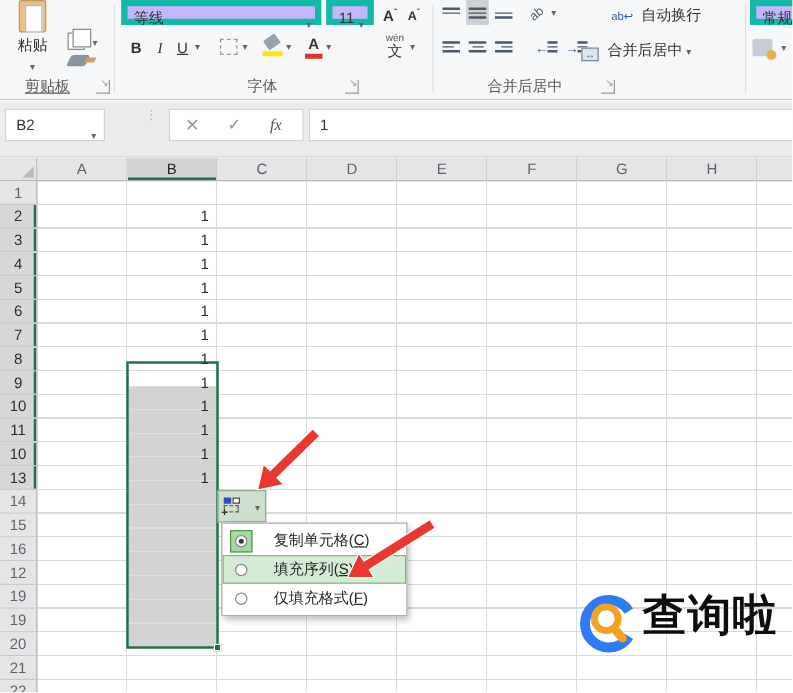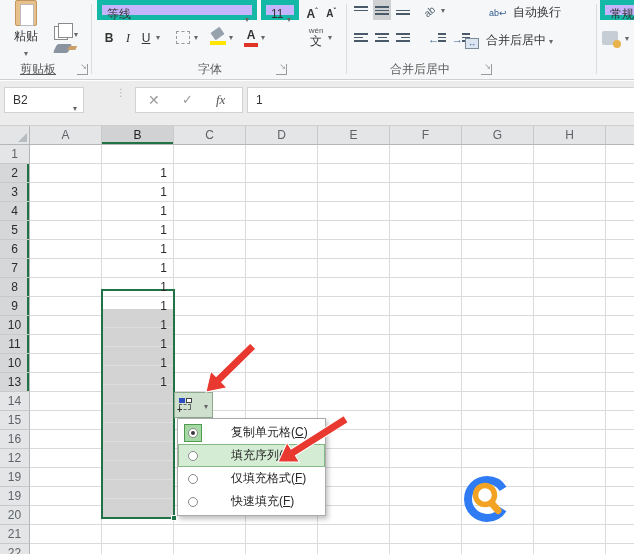--- a/index.html
+++ b/index.html
@@ -103,21 +103,21 @@
 
   
   .menu { position:absolute; left:177px; top:418px; width:149px; background:#fff; border:1px solid #ababab; box-shadow:2px 3px 5px rgba(0,0,0,.25); padding:2px 0; }
   .mitem { position:relative; height:23px; display:flex; align-items:center; cursor:pointer; border:1px solid transparent; }
   .mitem.hl { background:#d4ecd4; border-color:#84b884; }
   .iconslot { width:28px; display:flex; justify-content:center; }
   .iconbox { width:18px; height:18px; display:flex; align-items:center; justify-content:center; }
   .iconbox.on { background:#a6d8a6; border:1px solid #4e9b4e; }
   .radio { width:10px; height:10px; border:1px solid #8a8a8a; border-radius:50%; background:#fff; position:relative; }
   .radio.on::after { content:""; position:absolute; left:2px; top:2px; width:4px; height:4px; border-radius:50%; background:#3a3a3a; }
-  .mlabel { margin-left:24px; color:#262626; }
+  .mlabel { margin-left:12px; color:#262626; }
   .mlabel u { text-decoration:underline; }
 
   
   .overlay { position:absolute; left:0; top:0; width:634px; height:554px; pointer-events:none; }
   .wm-title { position:absolute; left:514px; top:469px; font-family:"Liberation Serif","DejaVu Serif",serif; font-weight:bold; font-size:35px; color:#0d0d0d; letter-spacing:1px; white-space:nowrap; }
   .wm-url { position:absolute; left:517px; top:509px; font-weight:bold; font-size:17px; color:#111; }
 </style>
 </head>
 <body>
 
@@ -338,38 +338,31 @@
         <span class="mlabel">填充序列(<u>S</u>)</span>
       </div>
       <div class="mitem">
         <div class="iconslot">
           <div class="iconbox">
             <div class="radio"></div>
           </div>
         </div>
         <span class="mlabel">仅填充格式(<u>F</u>)</span>
       </div>
-      <div class="mitem">
-        <div class="iconslot">
-          <div class="iconbox">
-            <div class="radio"></div>
-          </div>
-        </div>
-        <span class="mlabel">快速填充(<u>F</u>)</span>
-      </div>
     </div>
 
   <svg class="overlay" viewBox="0 0 634 554">
     <g transform="translate(253,346) rotate(135.6)">
       <path class="arrow" d="M0,-4 L47.8,-4 L47.8,-11.5 L65.8,0 L47.8,11.5 L47.8,4 L0,4 Z" stroke="#ffffff" stroke-width="1" fill="#e8382f"></path>
     </g>
     <g transform="translate(346,419) rotate(147.7)">
       <path class="arrow" d="M0,-4 L62.4,-4 L62.4,-11.5 L80.4,0 L62.4,11.5 L62.4,4 L0,4 Z" stroke="#ffffff" stroke-width="1" fill="#e8382f"></path>
     </g>
   </svg>
 
   <svg class="overlay" style="left:460px; top:472px; width:58px; height:58px;" viewBox="0 0 58 58">
     <circle id="logo-ring" cx="27" cy="27" r="19" fill="none" stroke-width="8" pathLength="100" stroke-dasharray="82 18" stroke-dashoffset="-9" stroke="#2e7bf3"></circle>
     <circle id="logo-lens" cx="25" cy="23" r="9.5" fill="none" stroke-width="5.5" stroke="#f2a324"></circle>
     <line id="logo-handle" x1="31.5" y1="31" x2="38" y2="38.5" stroke-width="7" stroke-linecap="round" stroke="#f2a324"></line>
   </svg>
+  <div class="wm-title">查询啦</div>
 
 </div>
 
 </body></html>

